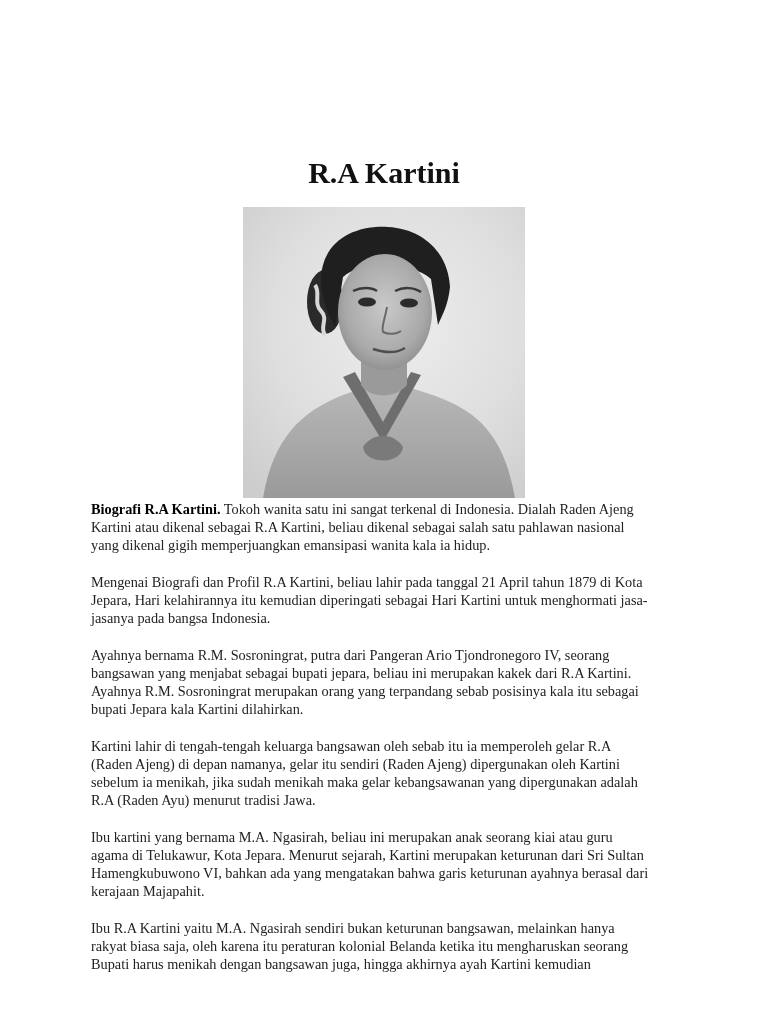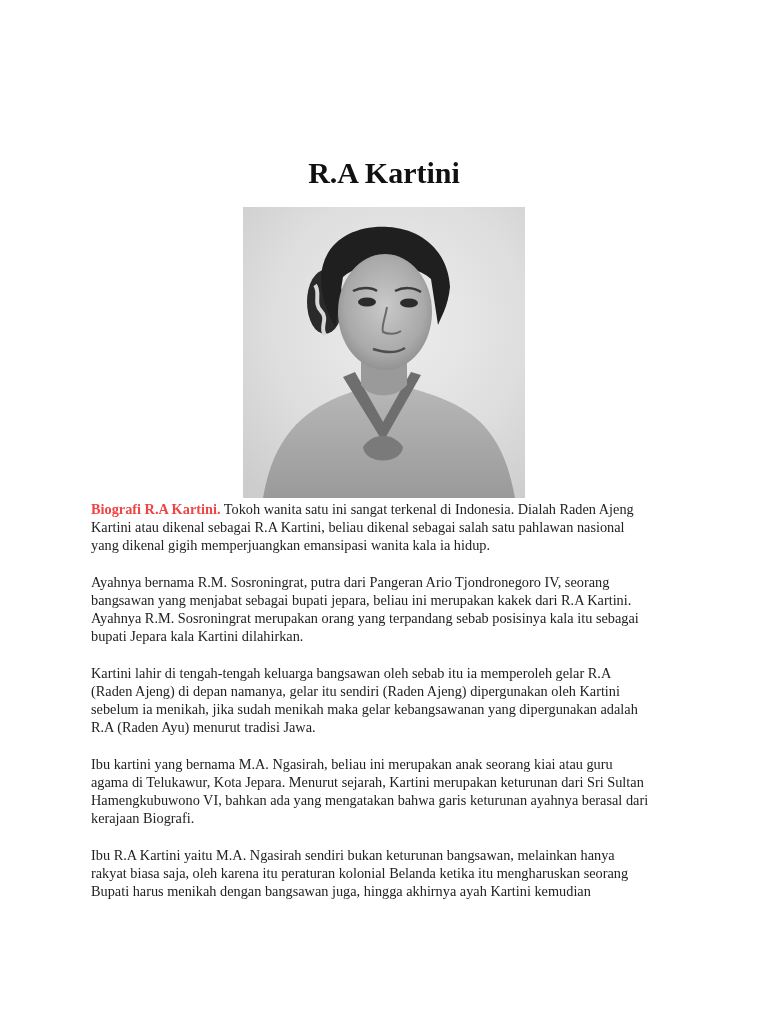--- a/index.html
+++ b/index.html
@@ -53,21 +53,21 @@
       font-size: 14.3px;
       line-height: 18.2px;
       color: #222;
     }
     .para {
       margin: 0 0 18.2px 0;
       white-space: pre-line;
     }
     .para .lead {
       font-weight: bold;
-      color: #ef4444;
+      color: #000000;
     }
   </style>
 </head>
 <body>
 
 <div class="page">
 
   <div class="title">R.A Kartini</div>
 
   <div class="photo" title="Black and white portrait photograph of R.A Kartini">
@@ -113,30 +113,33 @@
       <path d="M144 100 C142 112 138 120 140 125 C146 128 154 127 158 124" stroke="#6a6a6a" stroke-width="2" fill="none"></path>
 
       <path d="M130 142 C142 146 154 146 162 141" stroke="#4e4e4e" stroke-width="2.5" fill="none"></path>
     </svg>
   </div>
 
   <div class="body-text">
     <p class="para"><span class="lead">Biografi R.A Kartini.</span><span> Tokoh wanita satu ini sangat terkenal di Indonesia. Dialah Raden Ajeng
 Kartini atau dikenal sebagai R.A Kartini, beliau dikenal sebagai salah satu pahlawan nasional
 yang dikenal gigih memperjuangkan emansipasi wanita kala ia hidup.</span></p>
+    <p class="para">Mengenai Biografi dan Profil R.A Kartini, beliau lahir pada tanggal 21 April tahun 1879 di Kota
+Jepara, Hari kelahirannya itu kemudian diperingati sebagai Hari Kartini untuk menghormati jasa-
+jasanya pada bangsa Indonesia.</p>
     <p class="para">Ayahnya bernama R.M. Sosroningrat, putra dari Pangeran Ario Tjondronegoro IV, seorang
 bangsawan yang menjabat sebagai bupati jepara, beliau ini merupakan kakek dari R.A Kartini.
 Ayahnya R.M. Sosroningrat merupakan orang yang terpandang sebab posisinya kala itu sebagai
 bupati Jepara kala Kartini dilahirkan.</p>
     <p class="para">Kartini lahir di tengah-tengah keluarga bangsawan oleh sebab itu ia memperoleh gelar R.A
 (Raden Ajeng) di depan namanya, gelar itu sendiri (Raden Ajeng) dipergunakan oleh Kartini
 sebelum ia menikah, jika sudah menikah maka gelar kebangsawanan yang dipergunakan adalah
 R.A (Raden Ayu) menurut tradisi Jawa.</p>
     <p class="para">Ibu kartini yang bernama M.A. Ngasirah, beliau ini merupakan anak seorang kiai atau guru
 agama di Telukawur, Kota Jepara. Menurut sejarah, Kartini merupakan keturunan dari Sri Sultan
 Hamengkubuwono VI, bahkan ada yang mengatakan bahwa garis keturunan ayahnya berasal dari
-kerajaan Biografi.</p>
+kerajaan Majapahit.</p>
     <p class="para">Ibu R.A Kartini yaitu M.A. Ngasirah sendiri bukan keturunan bangsawan, melainkan hanya
 rakyat biasa saja, oleh karena itu peraturan kolonial Belanda ketika itu mengharuskan seorang
 Bupati harus menikah dengan bangsawan juga, hingga akhirnya ayah Kartini kemudian</p>
   </div>
 
 </div>
 
 </body></html>

